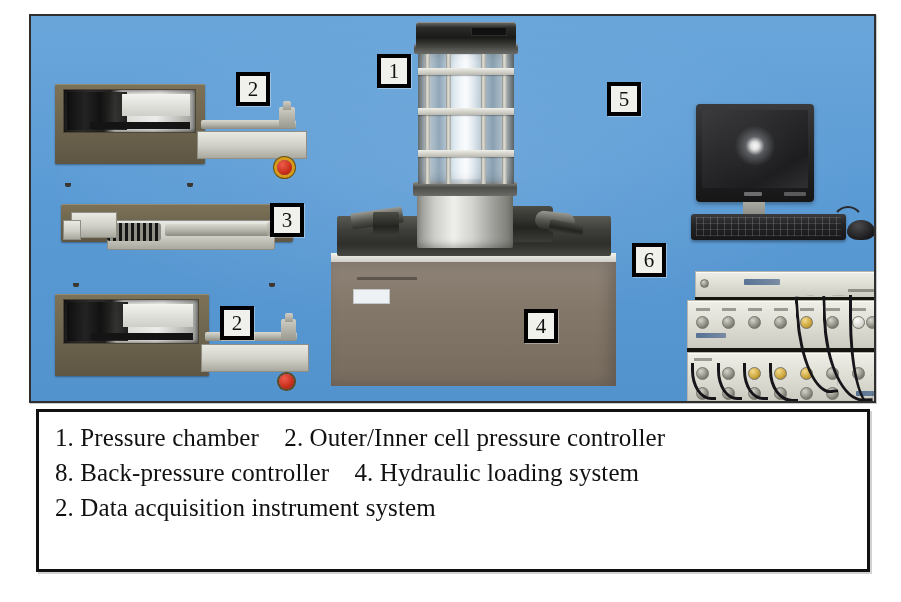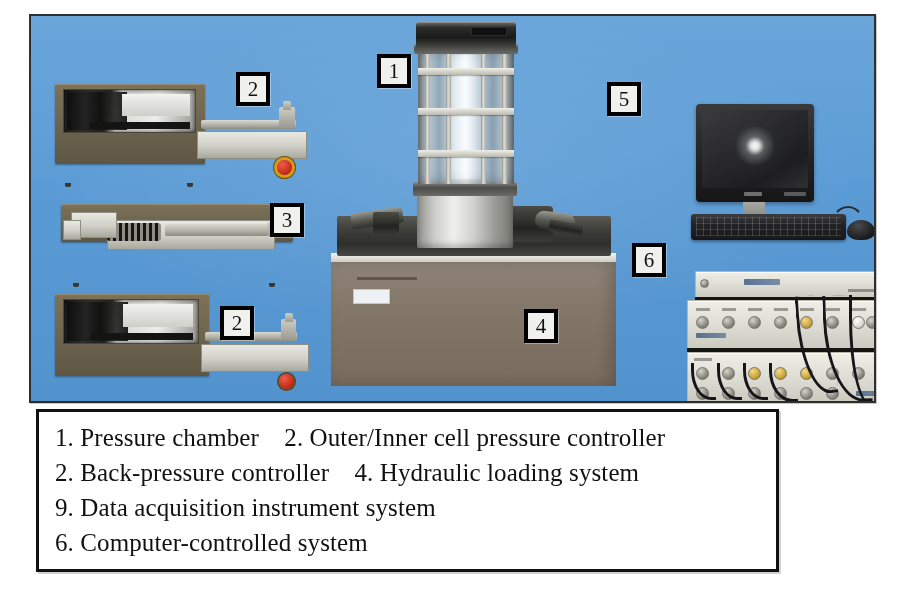--- a/index.html
+++ b/index.html
@@ -393,21 +393,21 @@
     color: #111;
     box-sizing: border-box;
     z-index: 40;
   }
 
   
   .legend {
     position: absolute;
     left: 36px;
     top: 409px;
-    width: 743px;
+    width: 834px;
     height: 163px;
     background: #ffffff;
     border: 3px solid #111111;
     box-shadow: 2px 2px 0 #d2d2d2;
     box-sizing: border-box;
     padding: 8px 14px 0 16px;
   }
   .legend-line {
     font-family: "Liberation Serif", "DejaVu Serif", serif;
     font-size: 25px;
@@ -586,18 +586,17 @@
     <div class="callout" style="left:205px; top:56px;">2</div>
     <div class="callout" style="left:239px; top:187px;">3</div>
     <div class="callout" style="left:189px; top:290px;">2</div>
     <div class="callout" style="left:493px; top:293px;">4</div>
     <div class="callout" style="left:576px; top:66px;">5</div>
     <div class="callout" style="left:601px; top:227px;">6</div>
   </div>
 
   <div class="legend">
     <div class="legend-line">1. Pressure chamber    2. Outer/Inner cell pressure controller</div>
-    <div class="legend-line">2. Back-pressure controller    4. Hydraulic loading system</div>
-    <div class="legend-line">9. Data acquisition instrument system</div>
-    <div class="legend-line">6. Computer-controlled system</div>
+    <div class="legend-line">8. Back-pressure controller    4. Hydraulic loading system</div>
+    <div class="legend-line">2. Data acquisition instrument system</div>
   </div>
 
 </div>
 
 </body></html>

